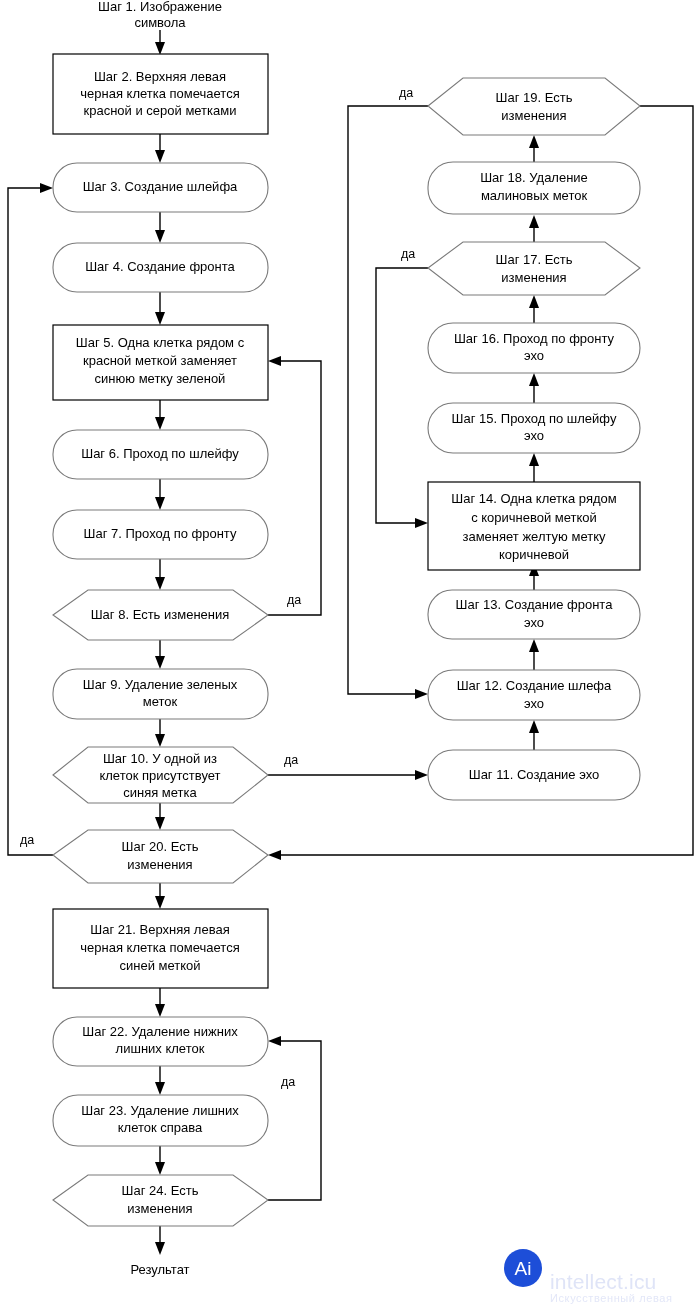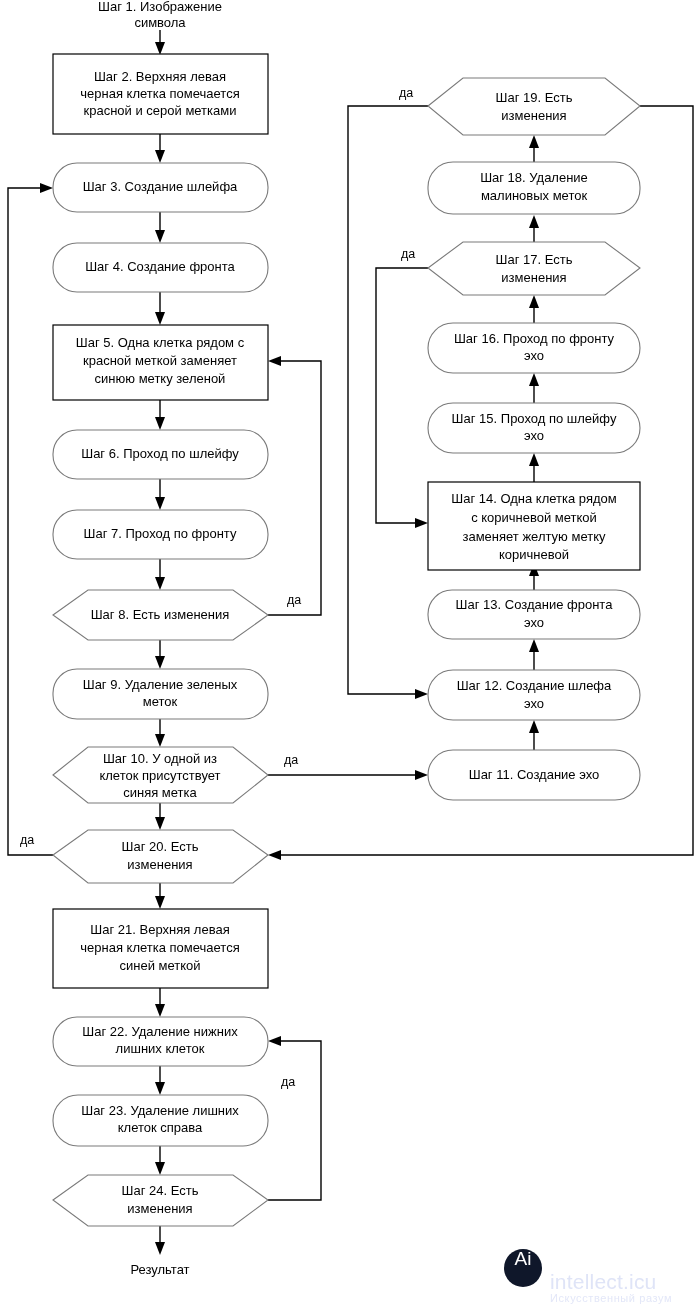--- a/index.html
+++ b/index.html
@@ -67,23 +67,23 @@
     height: 50px;
     display: flex;
     align-items: center;
     gap: 8px;
     pointer-events: none;
   }
   #wm-badge {
     width: 38px;
     height: 38px;
     border-radius: 50%;
-    background: #0f172a;
+    background: #1d4ed8;
     display: flex;
-    align-items: flex-start;
+    align-items: center;
     justify-content: center;
     flex: 0 0 auto;
   }
   #wm-badge span {
     font-family: "Liberation Sans", sans-serif;
     font-size: 19px;
     color: #ffffff;
     font-weight: 400;
     line-height: 1;
   }
@@ -358,15 +358,15 @@
   </g>
 
 </svg>
 
 <div id="watermark">
   <div id="wm-badge">
     <span>Ai</span>
   </div>
   <div id="wm-words">
     <div id="wm-main">intellect.icu</div>
-    <div id="wm-sub">Искусственный разум</div>
+    <div id="wm-sub">Искусственный левая</div>
   </div>
 </div>
 
 </body></html>

